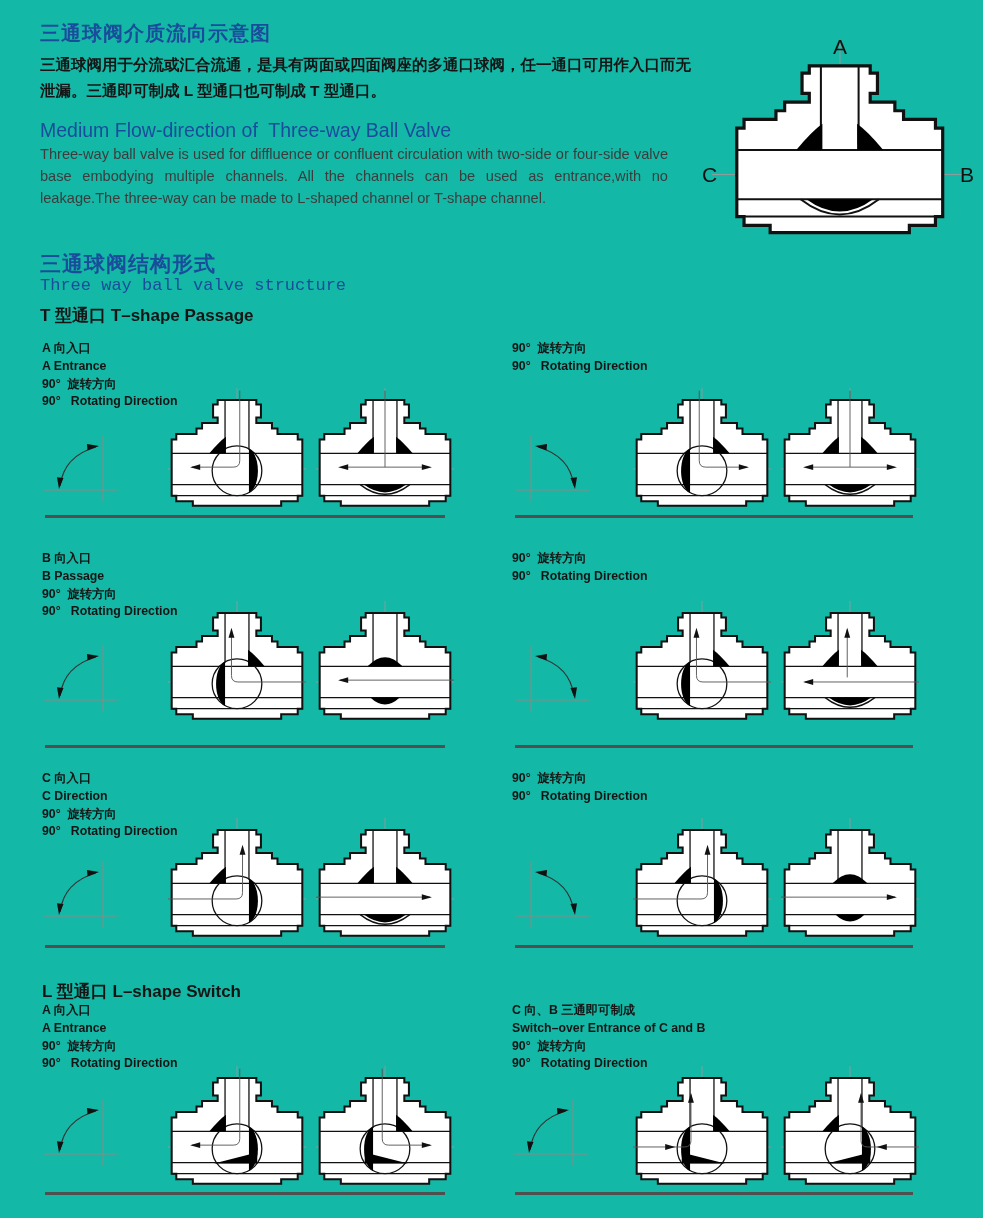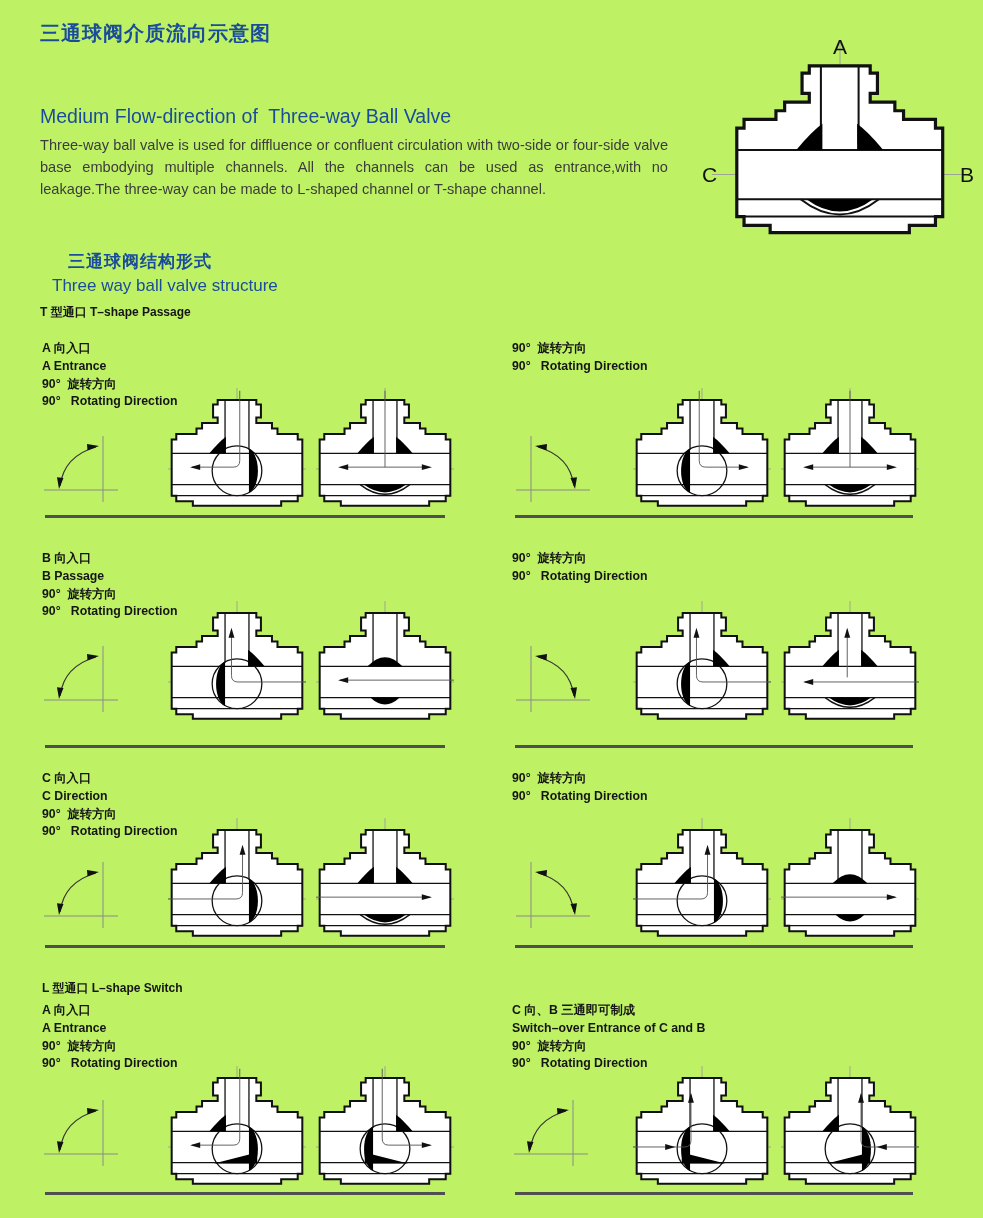--- a/index.html
+++ b/index.html
@@ -1,48 +1,49 @@
 <!DOCTYPE html>
 <html><head>
 <meta charset="utf-8">
 <style>
   :root{ --blue:#1a4c9c; }
   *{margin:0;padding:0;box-sizing:border-box;}
   html,body{background:#fff;}
   body{font-family:"Liberation Sans","DejaVu Sans",sans-serif;color:#111;}
-  .page{position:relative;width:983px;height:1218px;background:#bef264;overflow:hidden;}
+  .page{position:relative;width:983px;height:1218px;background:#14b8a6;overflow:hidden;}
   .abs{position:absolute;}
   .h-zh{color:var(--blue);font-size:20px;font-weight:700;letter-spacing:1px;}
   .intro-zh{font-size:15.5px;font-weight:700;color:#151515;line-height:1.7;width:652px;}
   .h-en{color:var(--blue);font-size:19.5px;font-weight:500;white-space:pre;}
   .intro-en{font-size:14.6px;color:#3c3c3c;line-height:1.5;width:628px;text-align:justify;}
-  .sec-zh{color:var(--blue);font-size:17px;font-weight:700;letter-spacing:1px;margin-left:28px;}
+  .sec-zh{color:var(--blue);font-size:21px;font-weight:700;letter-spacing:1px;}
   .sec-en{color:var(--blue);font-size:17px;font-weight:500;}
-  .passage-h{font-size:12px;font-weight:700;color:#151515;}
+  .passage-h{font-size:17px;font-weight:700;color:#151515;}
   .lbl{display:block;font-size:12.3px;font-weight:600;color:#151515;line-height:1.45;white-space:pre;}
   .sep{position:absolute;height:3px;background:#4f4f4f;}
   svg{display:block;}
   svg .body{fill:#fff;stroke:#111;stroke-width:2.2;stroke-linejoin:miter;}
   svg .ln{fill:none;stroke:#111;stroke-width:1.4;}
   svg .cl{stroke:#9a9a9a;stroke-width:0.9;}
   svg .cl2{stroke:#8a8a8a;stroke-width:1;}
   svg .fl{fill:none;stroke:#555;stroke-width:1;}
   svg .fl2{fill:none;stroke:#333;stroke-width:1.2;}
   svg .dk{fill:#000;stroke:none;}
   svg .ah{fill:#111;stroke:none;}
   svg .port{font-family:"Liberation Sans","DejaVu Sans",sans-serif;font-size:21px;fill:#111;}
 </style>
 </head>
 <body>
 
 <div class="page">
 
   <div class="abs h-zh" style="left:40px;top:20px;">三通球阀介质流向示意图</div>
-  <div class="abs h-en" style="left:40px;top:105px;">Medium Flow-direction of  Three-way Ball Valve</div>
-  <div class="abs intro-en" style="left:40px;top:135px;">Three-way ball valve is used for diffluence or confluent circulation with two-side or four-side valve base embodying multiple channels. All the channels can be used as entrance,with no leakage.The three-way can be made to L-shaped channel or T-shape channel.</div>
+  <div class="abs intro-zh" style="left:40px;top:52px;">三通球阀用于分流或汇合流通，是具有两面或四面阀座的多通口球阀，任一通口可用作入口而无泄漏。三通即可制成 L 型通口也可制成 T 型通口。</div>
+  <div class="abs h-en" style="left:40px;top:119px;">Medium Flow-direction of  Three-way Ball Valve</div>
+  <div class="abs intro-en" style="left:40px;top:144px;">Three-way ball valve is used for diffluence or confluent circulation with two-side or four-side valve base embodying multiple channels. All the channels can be used as entrance,with no leakage.The three-way can be made to L-shaped channel or T-shape channel.</div>
 
   <div class="abs" style="left:698px;top:38px;" id="overview-slot">
       <svg width="283" height="198" viewBox="0 0 283 198">
         <line class="cl" x1="142" y1="4" x2="142" y2="196"></line>
         <line class="cl" x1="14" y1="136.5" x2="270" y2="136.5"></line>
         <g transform="translate(33,22) scale(1.45)">
           <path class="body" d="M54,4 L96,4 96,9 101,9 101,23 96,23 96,29 113,29 113,35 119,35 119,41 141,41 141,47 146,47 146,108 141,108 141,114 123,114 123,119 27,119 27,114 9,114 9,108 4,108 4,47 9,47 9,41 31,41 31,35 37,35 37,29 54,29 54,23 49,23 49,9 54,9 Z"></path>
           <line class="ln" x1="4" y1="62" x2="146" y2="62"></line>
           <line class="ln" x1="4" y1="96" x2="146" y2="96"></line>
           <line class="ln" x1="4" y1="108" x2="146" y2="108"></line>
@@ -53,21 +54,21 @@
           <path class="ln" d="M48,96 Q75,117 102,96"></path>
           <path class="dk" d="M52,96 Q75,113 98,96 Z"></path>
         </g>
         <text class="port" x="142" y="16" text-anchor="middle">A</text>
         <text class="port" x="4" y="144">C</text>
         <text class="port" x="262" y="144">B</text>
       </svg>
     </div>
 
   <div class="abs sec-zh" style="left:40px;top:250px;">三通球阀结构形式</div>
-  <div class="abs sec-en" style="left:52px;top:276px;">Three way ball valve structure</div>
+  <div class="abs sec-en" style="left:40px;top:276px;font-family:Liberation Mono, monospace;">Three way ball valve structure</div>
   <div class="abs passage-h" style="left:40px;top:304px;">T 型通口 T–shape Passage</div>
   <div class="abs passage-h" style="left:42px;top:980px;">L 型通口 L–shape Switch</div>
 
   <div id="blocks-layer" class="abs" style="left:0;top:0;width:983px;height:896px;padding-left:26px;">
       <div class="abs" style="left:42px;top:340px;">
         <span class="lbl">A 向入口</span>
         <span class="lbl">A Entrance</span>
         <span class="lbl">90°  旋转方向</span>
         <span class="lbl">90°   Rotating Direction</span>
       </div>

